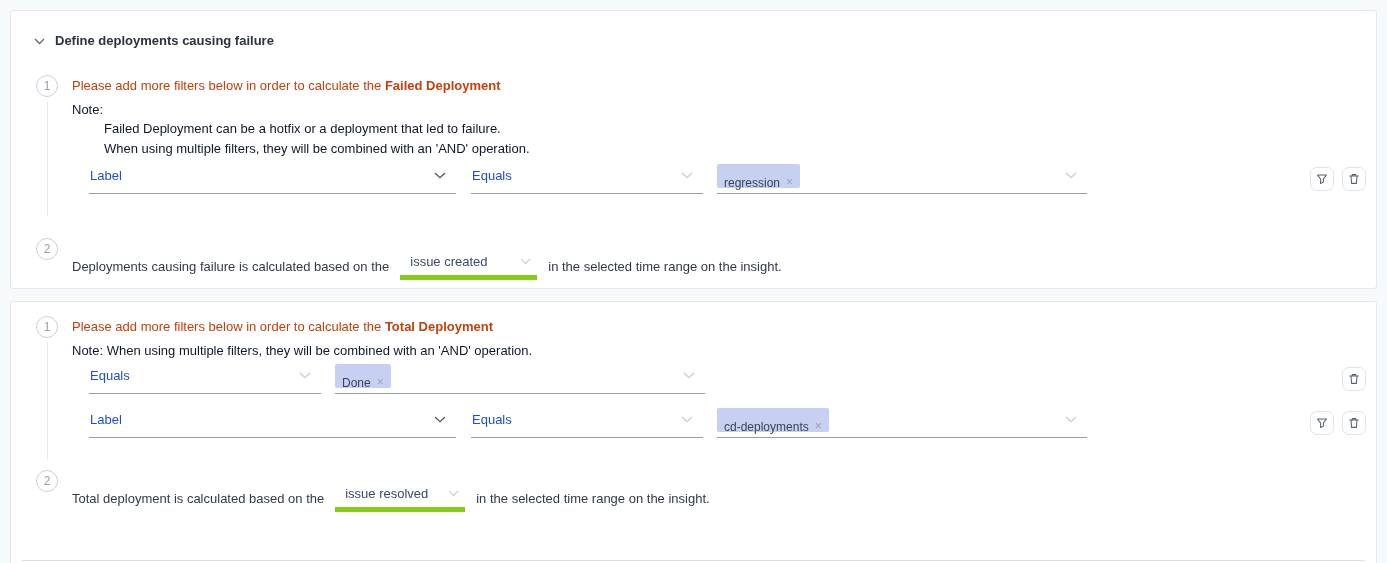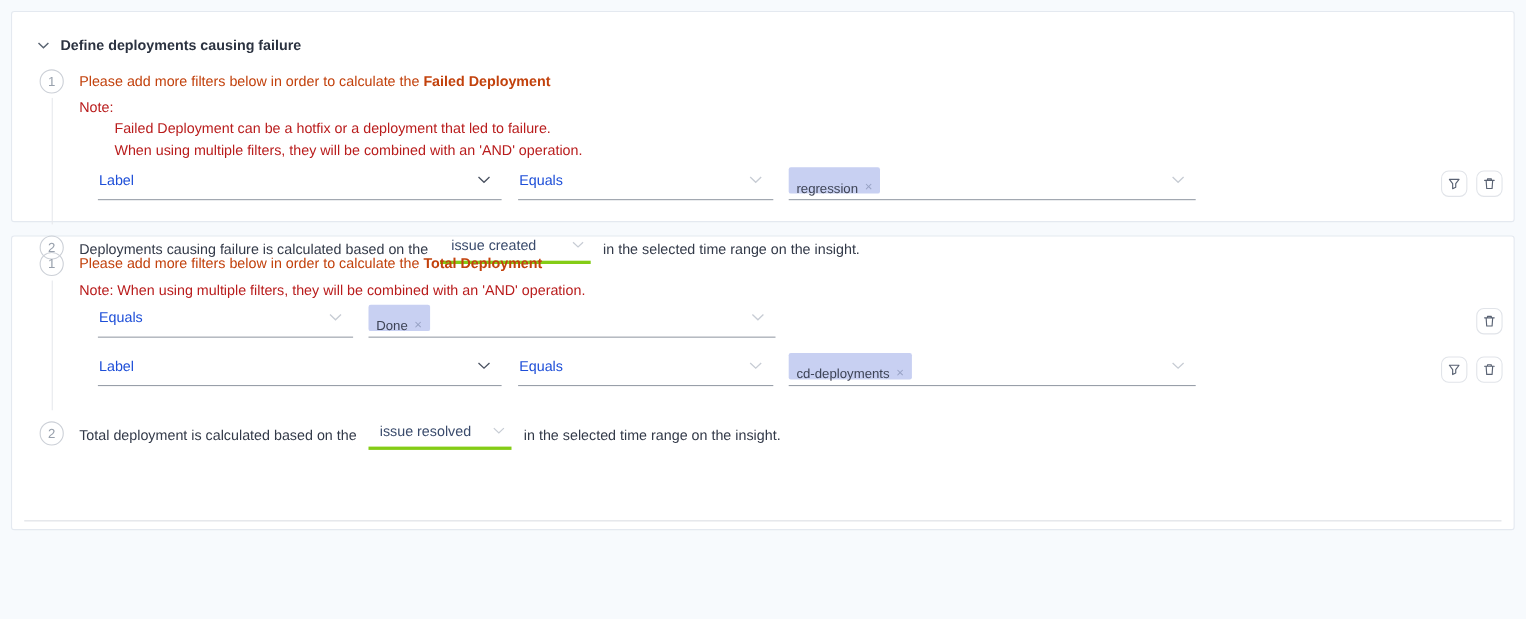--- a/index.html
+++ b/index.html
@@ -11,21 +11,21 @@
     color: #323948;
   }
   .card {
     background: #ffffff;
     border: 1px solid #e4e9f0;
     border-radius: 3px;
     margin: 0 10px;
     display: flex;
     flex-direction: column;
   }
-  .card-1 { margin-top: 10px; height: 192px; }
+  .card-1 { margin-top: 10px; height: 279px; gap: 12px; }
   .card-2 { margin-top: 12px; height: 268px; }
 
   .card-header {
     display: flex;
     align-items: center;
     gap: 10px;
     padding: 22px 24px 0 23px;
     cursor: pointer;
   }
   .card-title { font-weight: bold; color: #2b3240; line-height: 16px; }
@@ -46,21 +46,21 @@
     color: #98a0ac;
     font-size: 12px;
     display: flex; align-items: center; justify-content: center;
     flex: 0 0 22px;
   }
   .vline { width: 1px; flex: 1; background: #e7e9ed; margin-top: 4px; }
 
   .step-content { flex: 1; margin-left: 14px; padding-bottom: 22px; }
   .instruction { margin-top: 3px; line-height: 16px; color: #c2410c; }
   .instruction b { font-weight: bold; }
-  .note { margin-top: 8px; line-height: 16px; color: #b91c1c; }
+  .note { margin-top: 8px; line-height: 16px; color: #0f172a; }
   .note.indent { margin-top: 2px; margin-left: 32px; line-height: 18px; }
 
   .filter-row {
     display: flex;
     align-items: center;
     margin-left: 17px;
     margin-top: 6px;
     height: 30px;
   }
   .filter-row + .filter-row { margin-top: 14px; }
@@ -119,23 +119,23 @@
     margin-top: 0;
     color: #323948;
   }
   .step2-block { margin-top: 10px; }
   .inline-select {
     display: inline-flex;
     align-items: center;
     justify-content: space-between;
     width: 137px;
     height: 26px;
-    border-bottom: 3px solid #84cc16;
+    border-bottom: 5px solid #84cc16;
     padding: 0 6px 6px 10px;
-    margin: 0 11px;
+    margin: 16px 11px;
     color: #394a6b;
     cursor: pointer;
     align-self: flex-start;
   }
   .step2-line > span:not(.inline-select) { line-height: 22px; }
 
   .divider {
     height: 1px;
     background: #dcdfe4;
     margin: auto 11px 0 11px;

